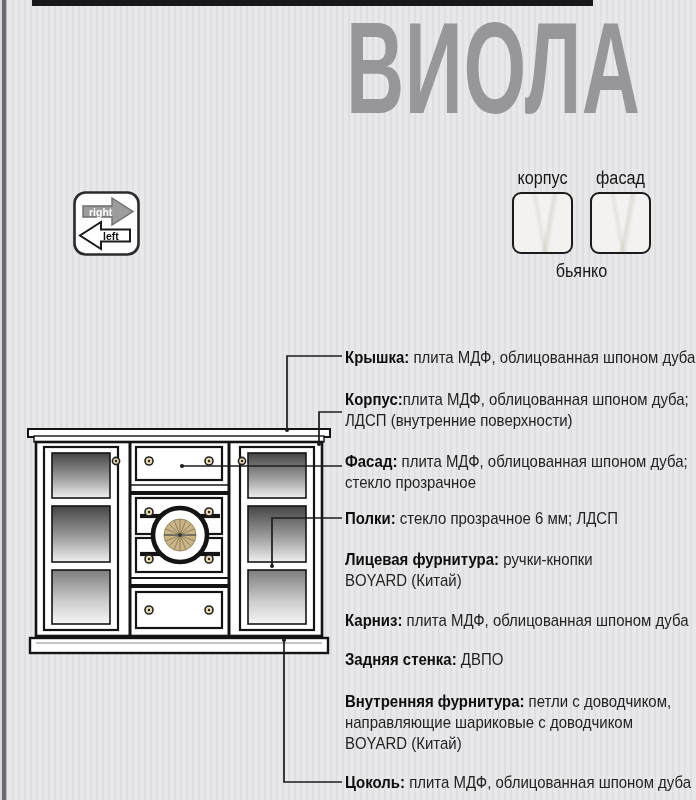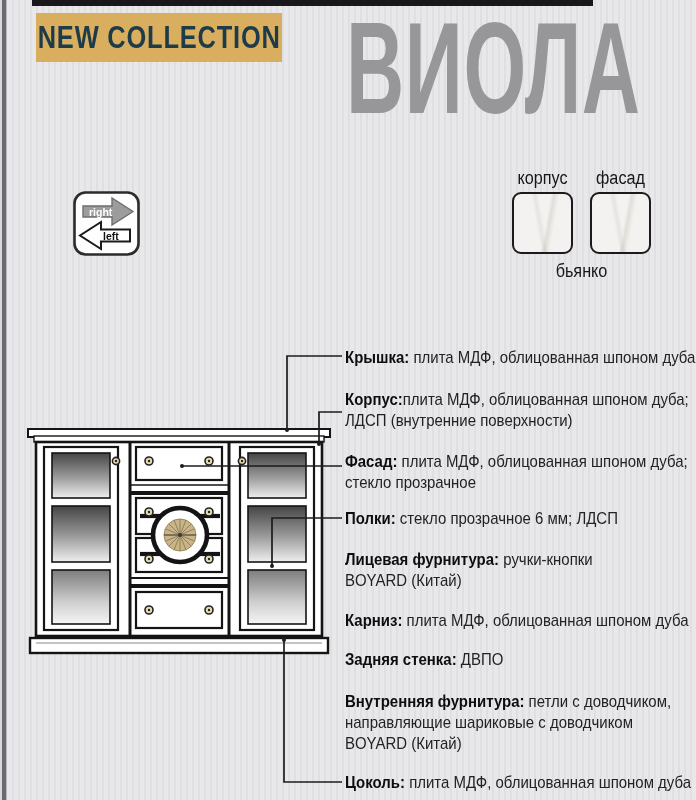--- a/index.html
+++ b/index.html
@@ -32,23 +32,20 @@
   .spec.w3{width:382px;}
 </style>
 </head>
 <body>
 
 <div class="page">
   <div class="stripes"></div>
   <div class="left-edge"></div>
   <div class="topbar"></div>
 
-  <div class="badge">
-    <span>NEW COLLECTION</span>
-  </div>
 
   <div class="title">ВИОЛА</div>
 
   <div class="orient">
     <svg width="67" height="65" viewBox="0 0 67 65">
       <rect x="1.5" y="1.5" width="64" height="62" rx="11" fill="#fdfdfd" stroke="#2b2b2b" stroke-width="2.6"></rect>
       <path d="M10,15 H39 V7 L60,20.5 L39,34 V26 H10 Z" fill="#9c9c9c" stroke="#6f6f6f" stroke-width="1.4"></path>
       <text x="16" y="24.5" font-size="10.5" font-weight="700" fill="#ffffff" font-family="Liberation Sans, sans-serif">right</text>
       <path d="M57,38.5 H28 V31 L7,44.5 L28,58 V50.5 H57 Z" fill="#ffffff" stroke="#1a1a1a" stroke-width="2"></path>
       <text x="30" y="48.5" font-size="10.5" font-weight="700" fill="#111111" font-family="Liberation Sans, sans-serif">left</text>

